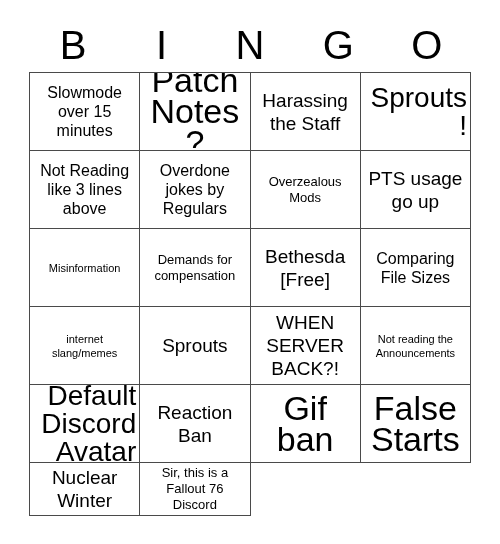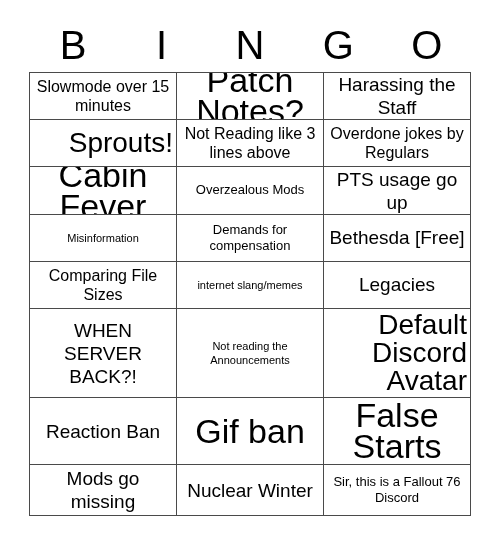--- a/index.html
+++ b/index.html
@@ -44,21 +44,21 @@
   }
 
   
   .bingo-grid {
     position: absolute;
     left: 29px;
     top: 72px;
     width: 442px;
     height: 444px;
     display: grid;
-    grid-template-columns: repeat(3, 1fr);
+    grid-template-columns: repeat(4, 1fr);
     grid-template-rows: repeat(5, 1fr);
     border-top: 1.5px solid #4a4a4a;
     border-left: 1.5px solid #4a4a4a;
     box-sizing: border-box;
     background: #ffffff;
   }
   .bingo-cell {
     border-right: 1.5px solid #4a4a4a;
     border-bottom: 1.5px solid #4a4a4a;
     box-sizing: border-box;
@@ -114,23 +114,20 @@
         <span class="bingo-cell-text fs-lg">Sprouts!</span>
       </div>
 
     <div class="bingo-cell">
         <span class="bingo-cell-text fs-sm">Not Reading like 3 lines above</span>
       </div>
     <div class="bingo-cell">
         <span class="bingo-cell-text fs-sm">Overdone jokes by Regulars</span>
       </div>
     <div class="bingo-cell">
-        <span class="bingo-cell-text fs-xl">Cabin Fever</span>
-      </div>
-    <div class="bingo-cell">
         <span class="bingo-cell-text fs-xs">Overzealous Mods</span>
       </div>
     <div class="bingo-cell">
         <span class="bingo-cell-text fs-md">PTS usage go up</span>
       </div>
 
     <div class="bingo-cell">
         <span class="bingo-cell-text fs-xxs">Misinformation</span>
       </div>
     <div class="bingo-cell">
@@ -140,21 +137,21 @@
         <span class="bingo-cell-text fs-md">Bethesda [Free]</span>
       </div>
     <div class="bingo-cell">
         <span class="bingo-cell-text fs-sm">Comparing File Sizes</span>
       </div>
     <div class="bingo-cell">
         <span class="bingo-cell-text fs-xxs">internet slang/memes</span>
       </div>
 
     <div class="bingo-cell">
-        <span class="bingo-cell-text fs-md">Legacies</span>
+        <span class="bingo-cell-text fs-md">Sprouts</span>
       </div>
     <div class="bingo-cell">
         <span class="bingo-cell-text fs-md">WHEN SERVER BACK?!</span>
       </div>
     <div class="bingo-cell">
         <span class="bingo-cell-text fs-xxs">Not reading the Announcements</span>
       </div>
     <div class="bingo-cell">
         <span class="bingo-cell-text fs-lg">Default Discord Avatar</span>
       </div>
@@ -162,23 +159,20 @@
         <span class="bingo-cell-text fs-md">Reaction Ban</span>
       </div>
 
     <div class="bingo-cell">
         <span class="bingo-cell-text fs-xl">Gif ban</span>
       </div>
     <div class="bingo-cell">
         <span class="bingo-cell-text fs-xl">False Starts</span>
       </div>
     <div class="bingo-cell">
-        <span class="bingo-cell-text fs-md">Mods go missing</span>
-      </div>
-    <div class="bingo-cell">
         <span class="bingo-cell-text fs-md">Nuclear Winter</span>
       </div>
     <div class="bingo-cell">
         <span class="bingo-cell-text fs-xs">Sir, this is a Fallout 76 Discord</span>
       </div>
   </div>
 
 </div>
 
 </body></html>

